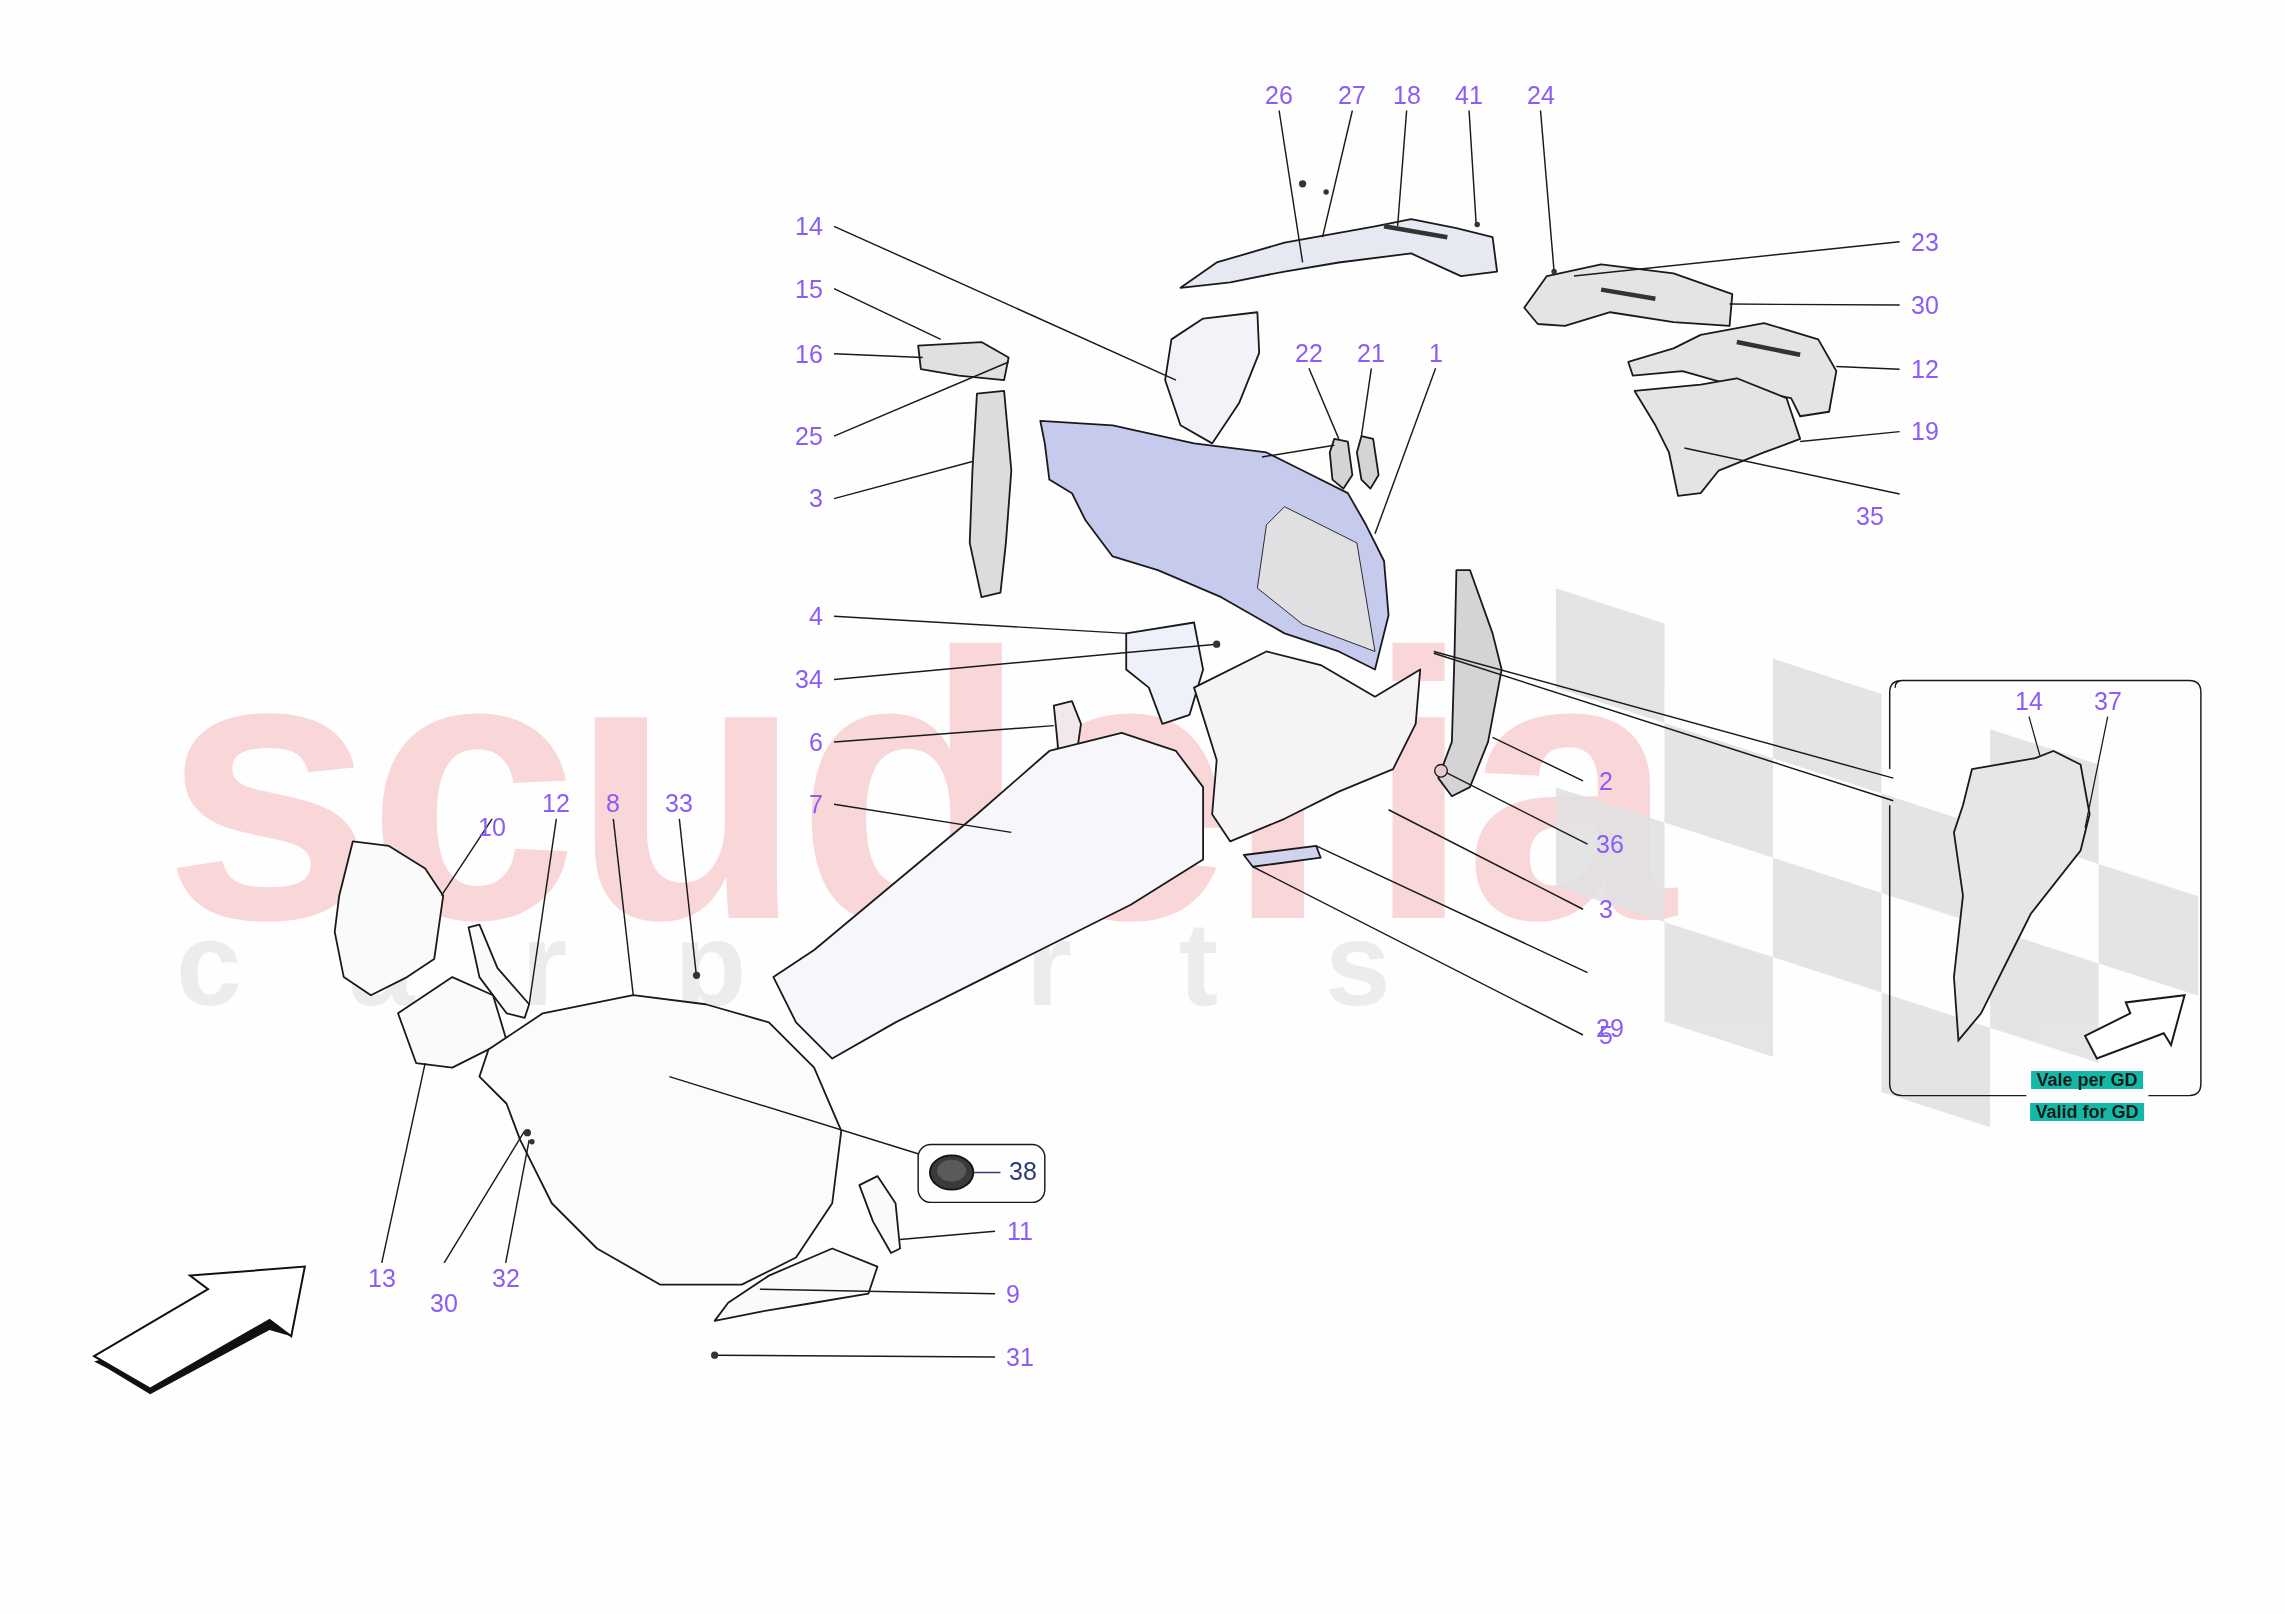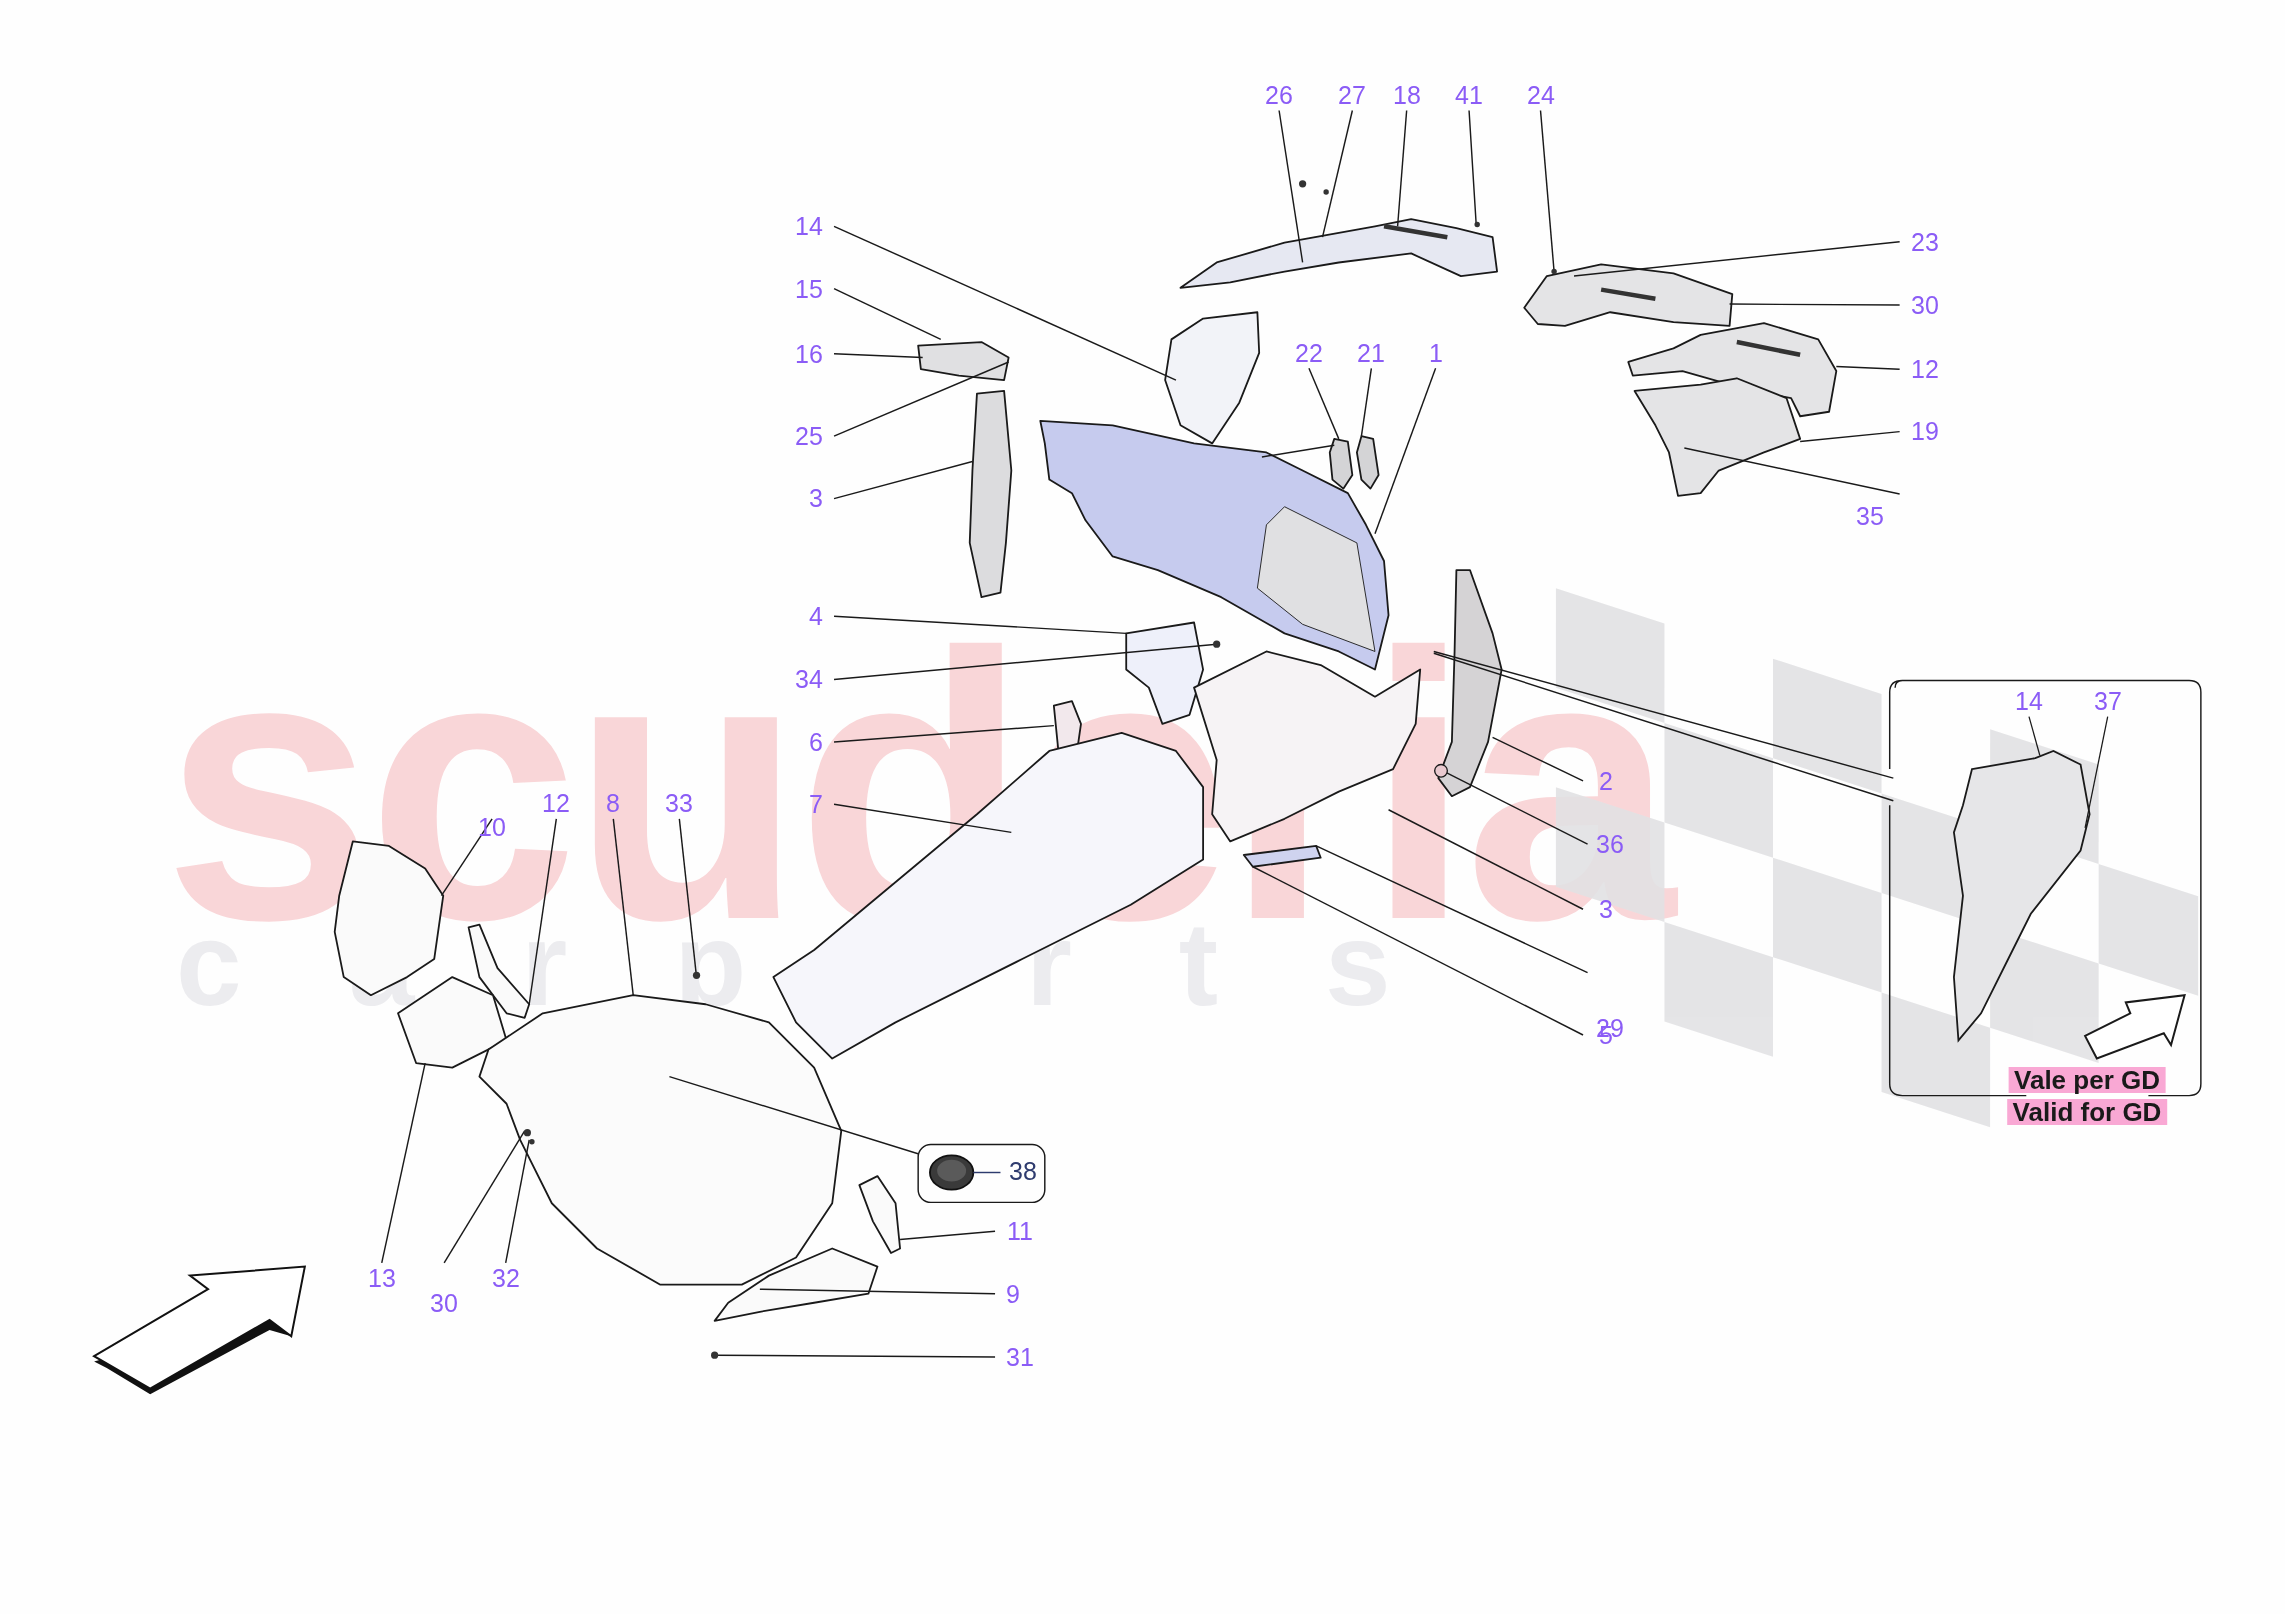--- a/index.html
+++ b/index.html
@@ -2,21 +2,21 @@
 <html style="font-size:14.5px"><head>
 <meta charset="utf-8">
 <style>
   html,body{margin:0;padding:0;background:#fefefe;}
   body{width:2285px;height:1615px;position:relative;overflow:hidden;font-family:"Liberation Sans",sans-serif;}
   .wm-big{position:absolute;left:163px;top:597px;font-family:"Liberation Sans",sans-serif;font-weight:700;font-size:380px;letter-spacing:-7.2px;line-height:1;color:#f9d6d8;white-space:nowrap;}
   .wm-small{position:absolute;left:176px;top:905px;font-family:"Liberation Sans",sans-serif;font-weight:700;font-size:118px;line-height:1;color:#ececef;white-space:nowrap;letter-spacing:107px;}
   svg.layer{position:absolute;left:0;top:0;}
   .lbl{position:absolute;font-family:"Liberation Sans",sans-serif;font-size:25px;color:#8b5cf6;transform:translate(-50%,-50%);white-space:nowrap;line-height:1;}
   .lbl.blue{color:#2e3b6e;}
-  .inset-cap{position:absolute;font-family:"Liberation Sans",sans-serif;font-weight:700;font-size:26px;color:#1a1a1a;transform:translate(-50%,-50%);white-space:nowrap;line-height:1;background:#f9a8d4;padding:0 5.4px;}
+  .inset-cap{position:absolute;font-family:"Liberation Sans",sans-serif;font-weight:700;font-size:18px;color:#1a1a1a;transform:translate(-50%,-50%);white-space:nowrap;line-height:1;background:#14b8a6;padding:0 5.4px;}
 </style>
 </head>
 <body>
 
 <div class="wm-big">scuderia</div>
 <div class="wm-small">carparts</div>
 
 <svg class="layer" width="2285" height="1615" viewBox="0 0 2526 1785">
   <g fill="#e2e2e4" opacity="0.9" transform="translate(1720,650) skewY(18)">
     <rect x="0" y="0" width="120" height="110"></rect>

